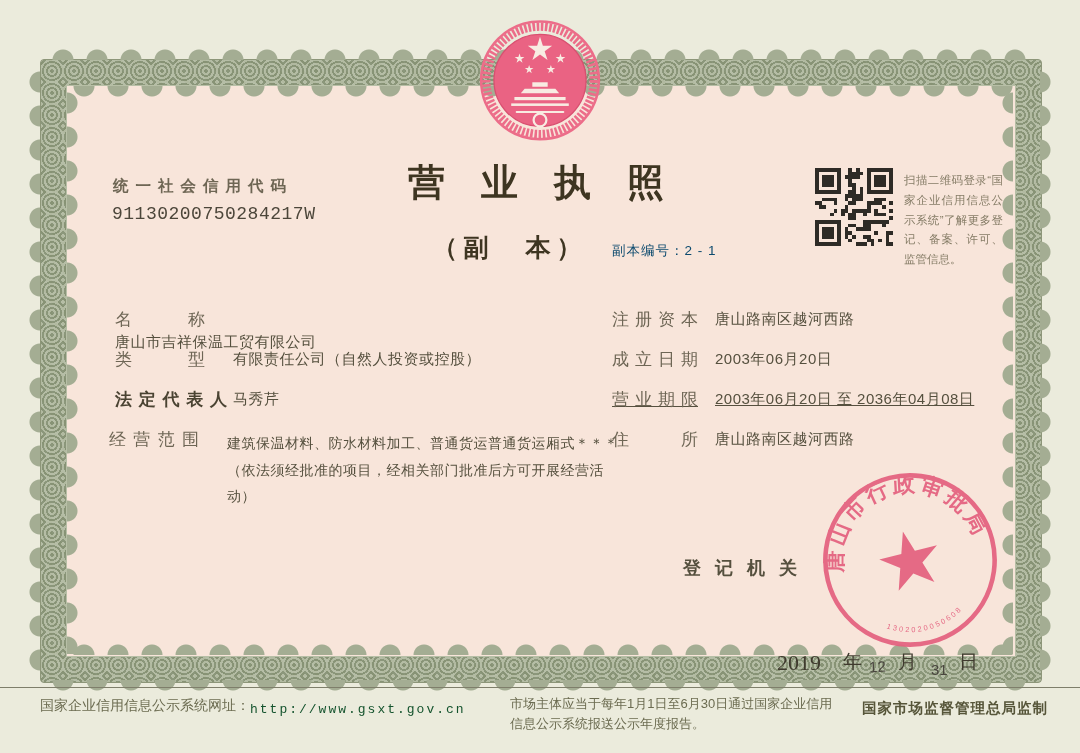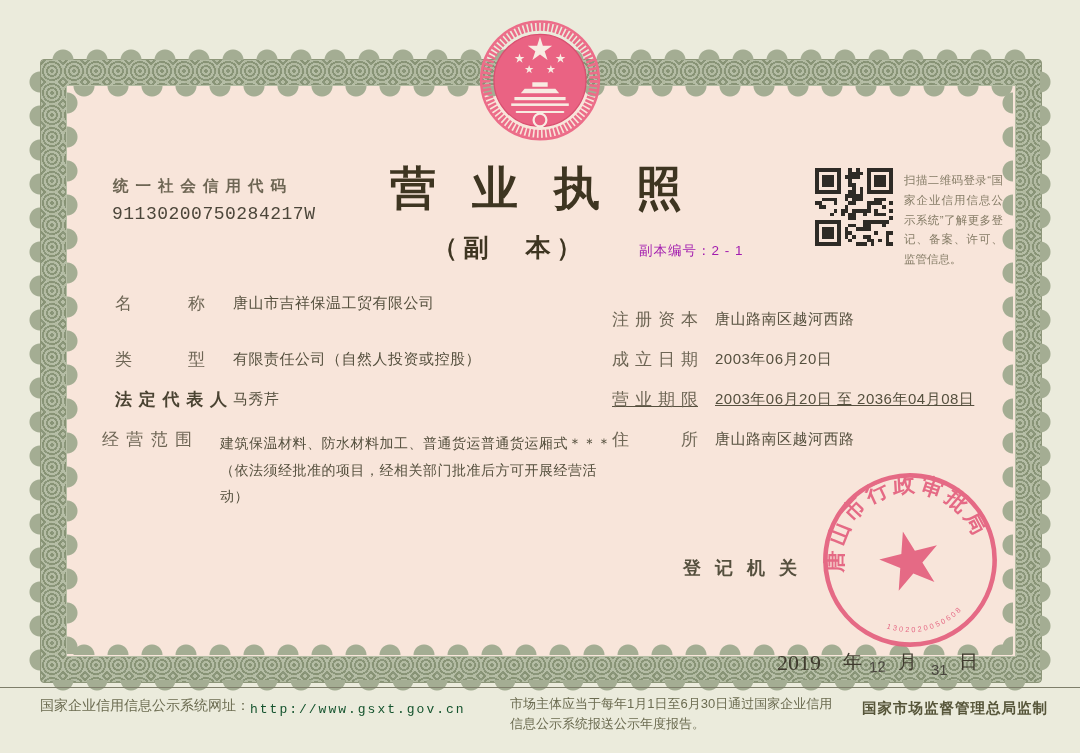--- a/index.html
+++ b/index.html
@@ -21,25 +21,25 @@
   .sc-ob{left:46px;top:680px;width:988px;height:12px;background:radial-gradient(circle at 17px 0,#a4ad93 10px,transparent 11px);background-size:34px 12px;background-repeat:repeat-x;}
   .sc-ol{left:28px;top:65px;width:12px;height:606px;background:radial-gradient(circle at 12px 17px,#a4ad93 10px,transparent 11px);background-size:12px 34px;background-repeat:repeat-y;}
   .sc-or{left:1040px;top:65px;width:12px;height:606px;background:radial-gradient(circle at 0 17px,#a4ad93 10px,transparent 11px);background-size:12px 34px;background-repeat:repeat-y;}
   
   .sc-it{left:67px;top:86px;width:946px;height:12px;background:radial-gradient(circle at 17px 0,#a4ad93 10px,transparent 11px);background-size:34px 12px;background-repeat:repeat-x;}
   .sc-ib{left:67px;top:643px;width:946px;height:12px;background:radial-gradient(circle at 17px 12px,#a4ad93 10px,transparent 11px);background-size:34px 12px;background-repeat:repeat-x;}
   .sc-il{left:67px;top:86px;width:12px;height:568px;background:radial-gradient(circle at 0 17px,#a4ad93 10px,transparent 11px);background-size:12px 34px;background-repeat:repeat-y;}
   .sc-ir{left:1001px;top:86px;width:12px;height:568px;background:radial-gradient(circle at 12px 17px,#a4ad93 10px,transparent 11px);background-size:12px 34px;background-repeat:repeat-y;}
   
   .emblem{position:absolute;left:476px;top:10px;width:128px;height:142px;z-index:5;}
-  .title{position:absolute;left:0;right:8px;top:158px;text-align:center;font-size:46px;font-weight:900;
+  .title{position:absolute;left:0;right:8px;top:158px;text-align:center;font-size:37px;font-weight:900;
          letter-spacing:36px;text-indent:36px;color:#3e3521;}
   .subtitle{position:absolute;left:385px;top:231px;width:250px;text-align:center;font-size:25px;
             font-weight:700;letter-spacing:6px;color:#3e3521;}
-  .copyno{position:absolute;left:612px;top:242px;font-size:13.5px;color:#a21caf;letter-spacing:1px;margin-left:27px;}
+  .copyno{position:absolute;left:612px;top:242px;font-size:13.5px;color:#0c4a6e;letter-spacing:1px;}
   .cc-label{position:absolute;left:113px;top:176px;font-size:15.5px;letter-spacing:7px;color:#6e6654;font-weight:600;}
   .cc-value{position:absolute;left:112px;top:204px;font-family:"Liberation Mono",monospace;
             font-size:18px;letter-spacing:.5px;color:#4c463a;}
   .qr{position:absolute;left:815px;top:168px;width:78px;height:78px;}
   .qr-cap{position:absolute;left:904px;top:171px;width:99px;font-size:11.5px;line-height:1.72;
           color:#857c66;text-align:justify;}
   
   .row{position:absolute;display:flex;}
   .lab{display:inline-block;text-align:justify;text-align-last:justify;font-size:17px;
        color:#6e6655;font-weight:500;flex:none;}
@@ -223,33 +223,33 @@
         <rect x="14" y="0" width="7" height="7"></rect>
         <rect x="15" y="1" width="5" height="5" fill="#f8e5da"></rect>
         <rect x="16" y="2" width="3" height="3"></rect>
         <rect x="0" y="14" width="7" height="7"></rect>
         <rect x="1" y="15" width="5" height="5" fill="#f8e5da"></rect>
         <rect x="2" y="16" width="3" height="3"></rect>
       </g>
     </svg>
   <div class="qr-cap">扫描二维码登录“国家企业信用信息公示系统”了解更多登记、备案、许可、监管信息。</div>
 
-  <div class="row" style="left:115px;top:292px;">
+  <div class="row" style="left:115px;top:308px;flex-direction:column;">
     <span class="lab w90">名称</span>
     <span class="val">唐山市吉祥保温工贸有限公司</span>
   </div>
   <div class="row" style="left:115px;top:348px;">
     <span class="lab w90">类型</span>
     <span class="val">有限责任公司（自然人投资或控股）</span>
   </div>
   <div class="row" style="left:115px;top:388px;">
     <span class="lab w112 lab-bold">法定代表人</span>
     <span class="val">马秀芹</span>
   </div>
-  <div class="row" style="left:102px;top:428px;">
+  <div class="row" style="left:109px;top:428px;">
     <span class="lab w90">经营范围</span>
     <span class="val val-scope">建筑保温材料、防水材料加工、普通货运普通货运厢式＊＊＊（依法须经批准的项目，经相关部门批准后方可开展经营活动）</span>
   </div>
 
   <div class="row" style="left:612px;top:308px;">
     <span class="lab w86">注册资本</span>
     <span class="val">唐山路南区越河西路</span>
   </div>
   <div class="row" style="left:612px;top:348px;">
     <span class="lab w86">成立日期</span>

